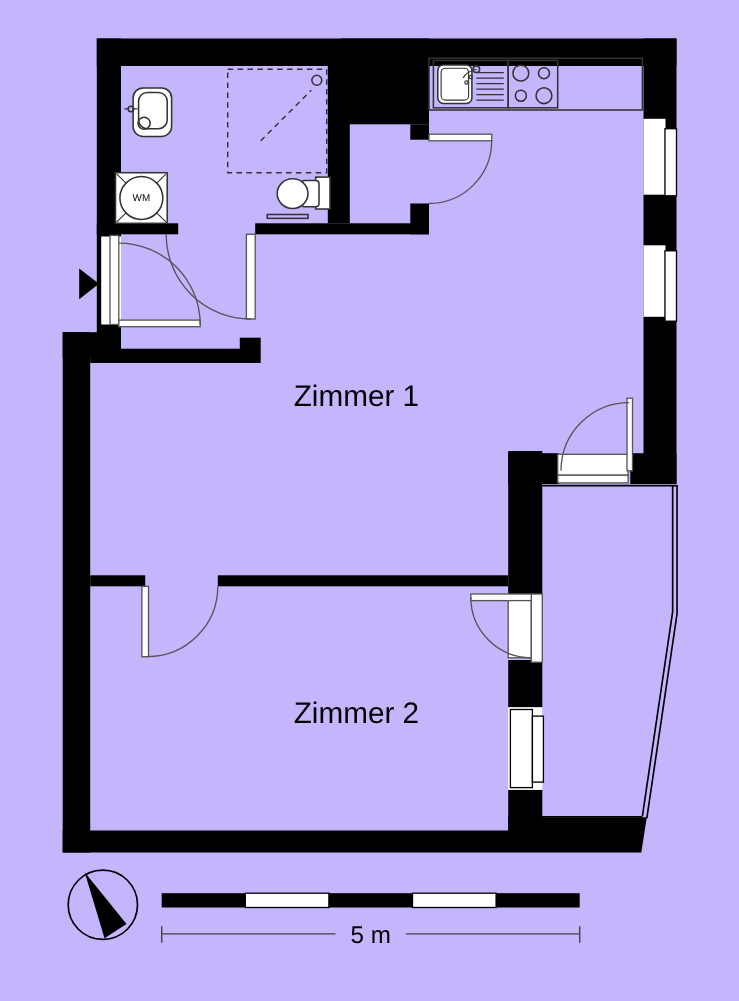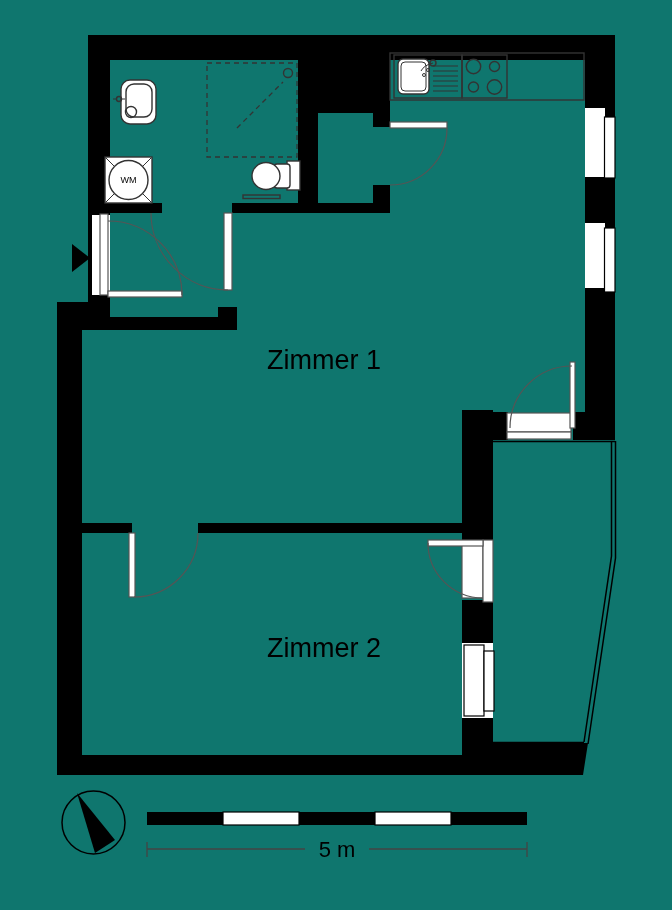--- a/index.html
+++ b/index.html
@@ -1,16 +1,16 @@
 <!DOCTYPE html>
 <html><head>
 <meta charset="utf-8">
 <style>
   html,body{margin:0;padding:0;background:#ffffff;}
-  .canvas{position:relative;width:672px;height:910px;background:#0f766e;overflow:hidden;}
+  .canvas{position:relative;width:672px;height:910px;background:#c4b5fd;overflow:hidden;}
   svg text{font-family:"Liberation Sans","DejaVu Sans",sans-serif;}
   .wall{fill:#000000;stroke:none;}
   .cut{fill:#ffffff;stroke:none;}
   .thin{stroke:#000000;stroke-width:1.5;fill:none;}
   .fix{stroke:#333333;stroke-width:1.4;fill:#ffffff;}
   .fixn{stroke:#333333;stroke-width:1.4;fill:none;}
   .fixthin{stroke:#333333;stroke-width:1;fill:none;}
   .leaf{stroke:#555555;stroke-width:1.2;fill:#ffffff;}
   .arc{stroke:#555555;stroke-width:1.2;fill:none;}
   .dash{stroke:#333333;stroke-width:1.3;fill:none;stroke-dasharray:5 4;}

